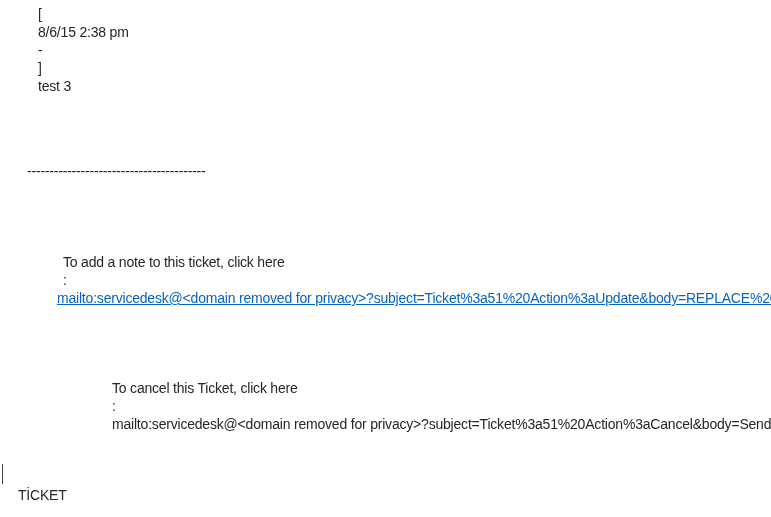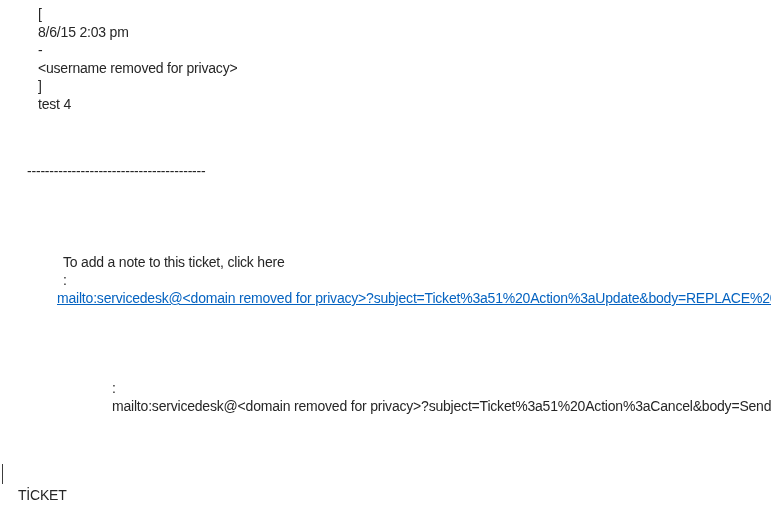--- a/index.html
+++ b/index.html
@@ -41,38 +41,38 @@
   }
   #ticket-label { left: 18px; top: 486px; }
 </style>
 </head>
 <body>
 
 <div id="page">
 
   <div id="message-header" class="abs">
     <div class="line">[</div>
-    <div class="line">8/6/15 2:03 pm</div>
+    <div class="line">8/6/15 2:38 pm</div>
     <div class="line">-</div>
-    <div class="line">&lt;username removed for privacy&gt;</div>
     <div class="line">]</div>
-    <div class="line">test 4</div>
+    <div class="line">test 3</div>
   </div>
 
   <div id="separator" class="abs line">----------------------------------------</div>
 
   <div id="add-note-section" class="abs">
     <div class="line">To add a note to this ticket, click here</div>
     <div class="line">:</div>
     <div class="line nowrap">
       <span id="add-note-link">mailto:servicedesk@&lt;domain removed for privacy&gt;?subject=Ticket%3a51%20Action%3aUpdate&amp;body=REPLACE%20</span>
     </div>
   </div>
 
   <div id="cancel-section" class="abs">
+    <div class="line">To cancel this Ticket, click here</div>
     <div class="line">:</div>
     <div class="line nowrap">mailto:servicedesk@&lt;domain removed for privacy&gt;?subject=Ticket%3a51%20Action%3aCancel&amp;body=Send</div>
   </div>
 
   <div id="text-cursor" class="abs"></div>
 
   <div id="ticket-label" class="abs line">TİCKET</div>
 
 </div>
 

